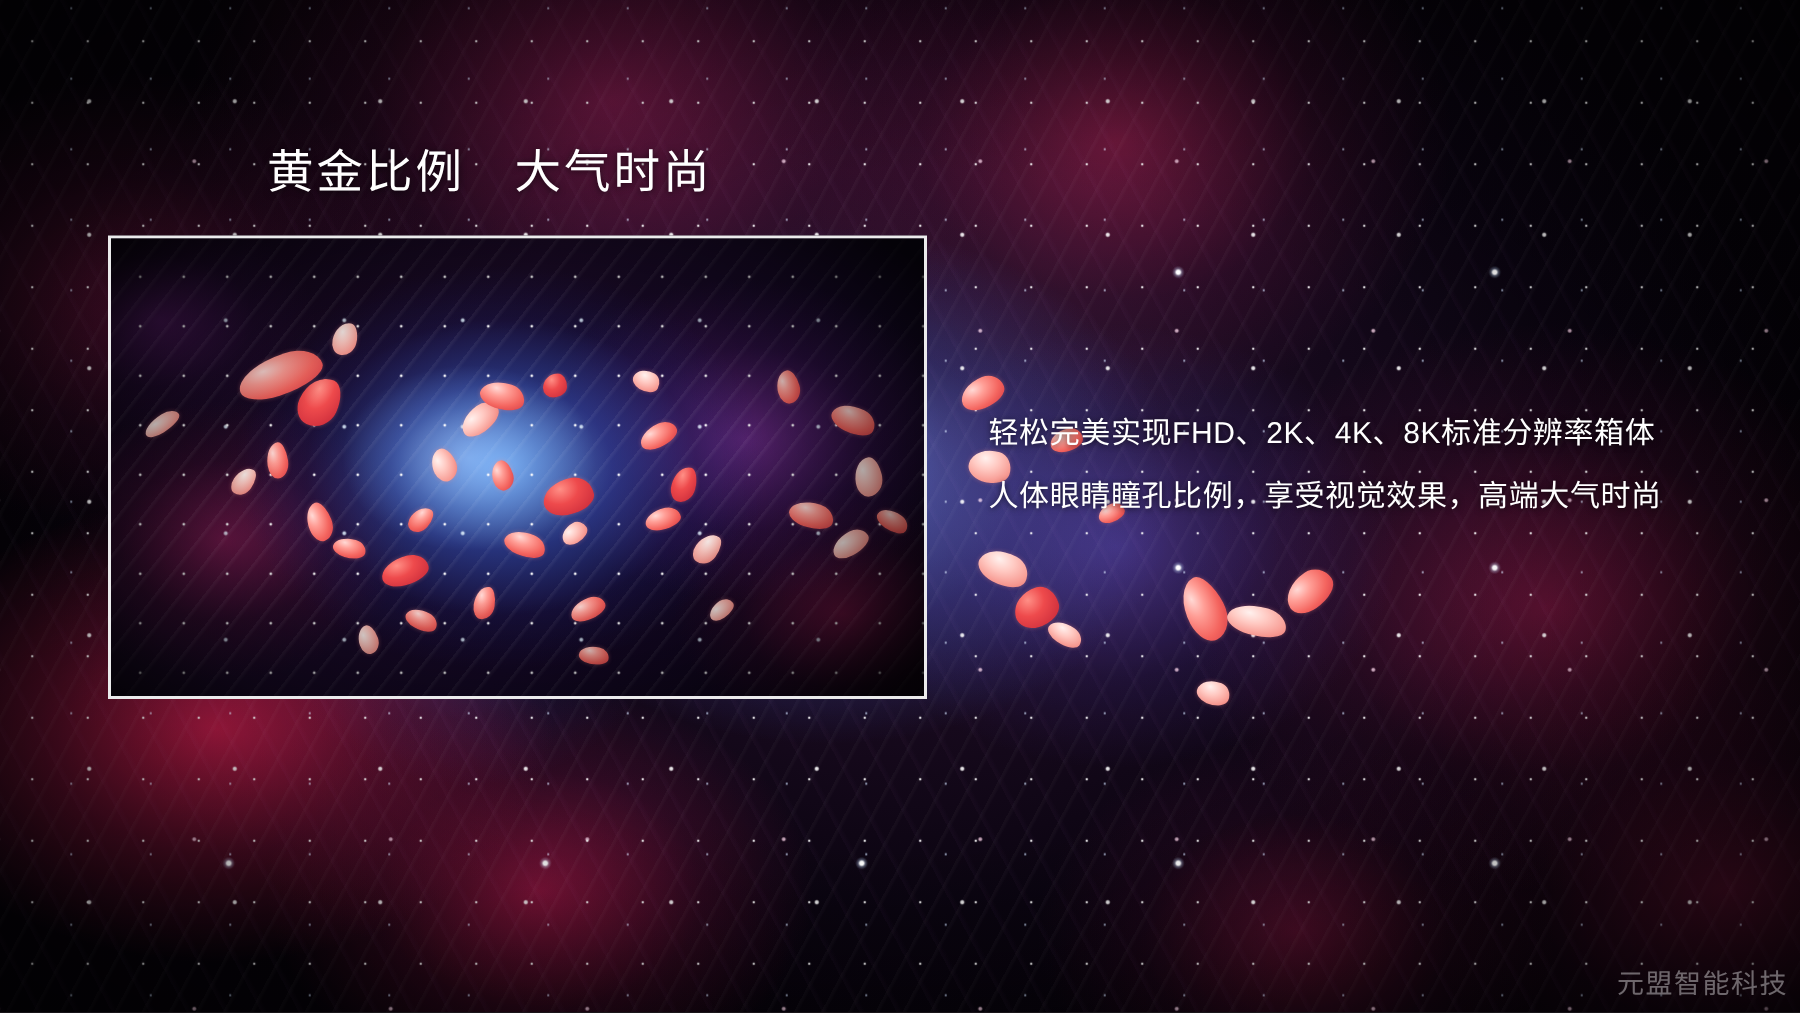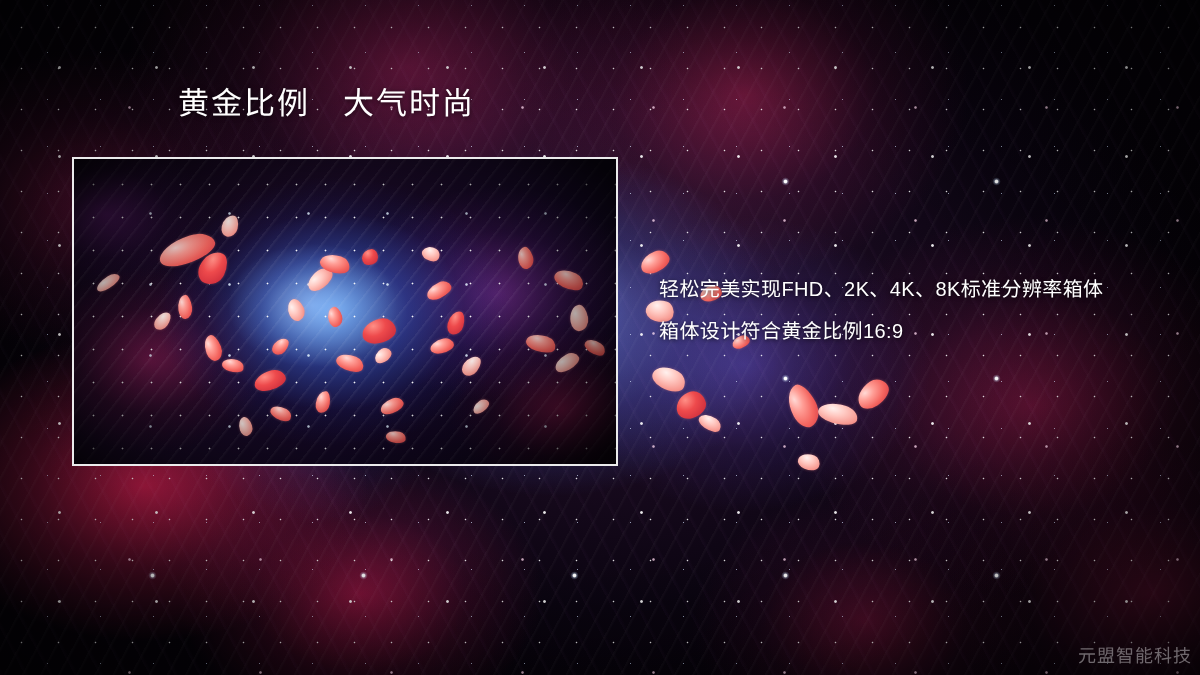--- a/index.html
+++ b/index.html
@@ -102,21 +102,21 @@
   
   .bg-vignette {
     background:
       radial-gradient(ellipse 74% 78% at 50% 50%, rgba(0,0,0,0) 42%, rgba(0,0,0,0.40) 78%, rgba(0,0,0,0.74) 100%);
   }
 
   
   .slide-title {
     position: absolute;
     left: 178px;
-    top: 85px;
+    top: 96px;
     font-size: 31px;
     line-height: 1.2;
     color: #ffffff;
     letter-spacing: 2px;
     white-space: pre;
     text-shadow: 0 1px 5px rgba(0,0,0,0.65);
     text-align: right;
   }
 
   
@@ -284,18 +284,18 @@
   <div class="petal deep" style="left:676px; top:392px; width:30px; height:26px; transform:rotate(-16deg);"></div>
   <div class="petal pale" style="left:698px; top:416px; width:24px; height:14px; transform:rotate(34deg);"></div>
   <div class="petal" style="left:790px; top:384px; width:26px; height:44px; transform:rotate(-28deg);"></div>
   <div class="petal pale" style="left:818px; top:404px; width:40px; height:20px; transform:rotate(16deg);"></div>
   <div class="petal" style="left:856px; top:382px; width:34px; height:24px; transform:rotate(-34deg);"></div>
   <div class="petal pale" style="left:798px; top:454px; width:22px; height:16px; transform:rotate(22deg);"></div>
   <div class="petal" style="left:732px; top:336px; width:18px; height:12px; transform:rotate(-18deg);"></div>
 
   <div class="body-copy">
     <div class="body-line">轻松完美实现FHD、2K、4K、8K标准分辨率箱体</div>
-    <div class="body-line">箱体设计符合黄金比例16:9</div>
+    <div class="body-line">人体眼睛瞳孔比例，享受视觉效果，高端大气时尚</div>
   </div>
 
   <div class="watermark">元盟智能科技</div>
 
 </div>
 
 </body></html>

